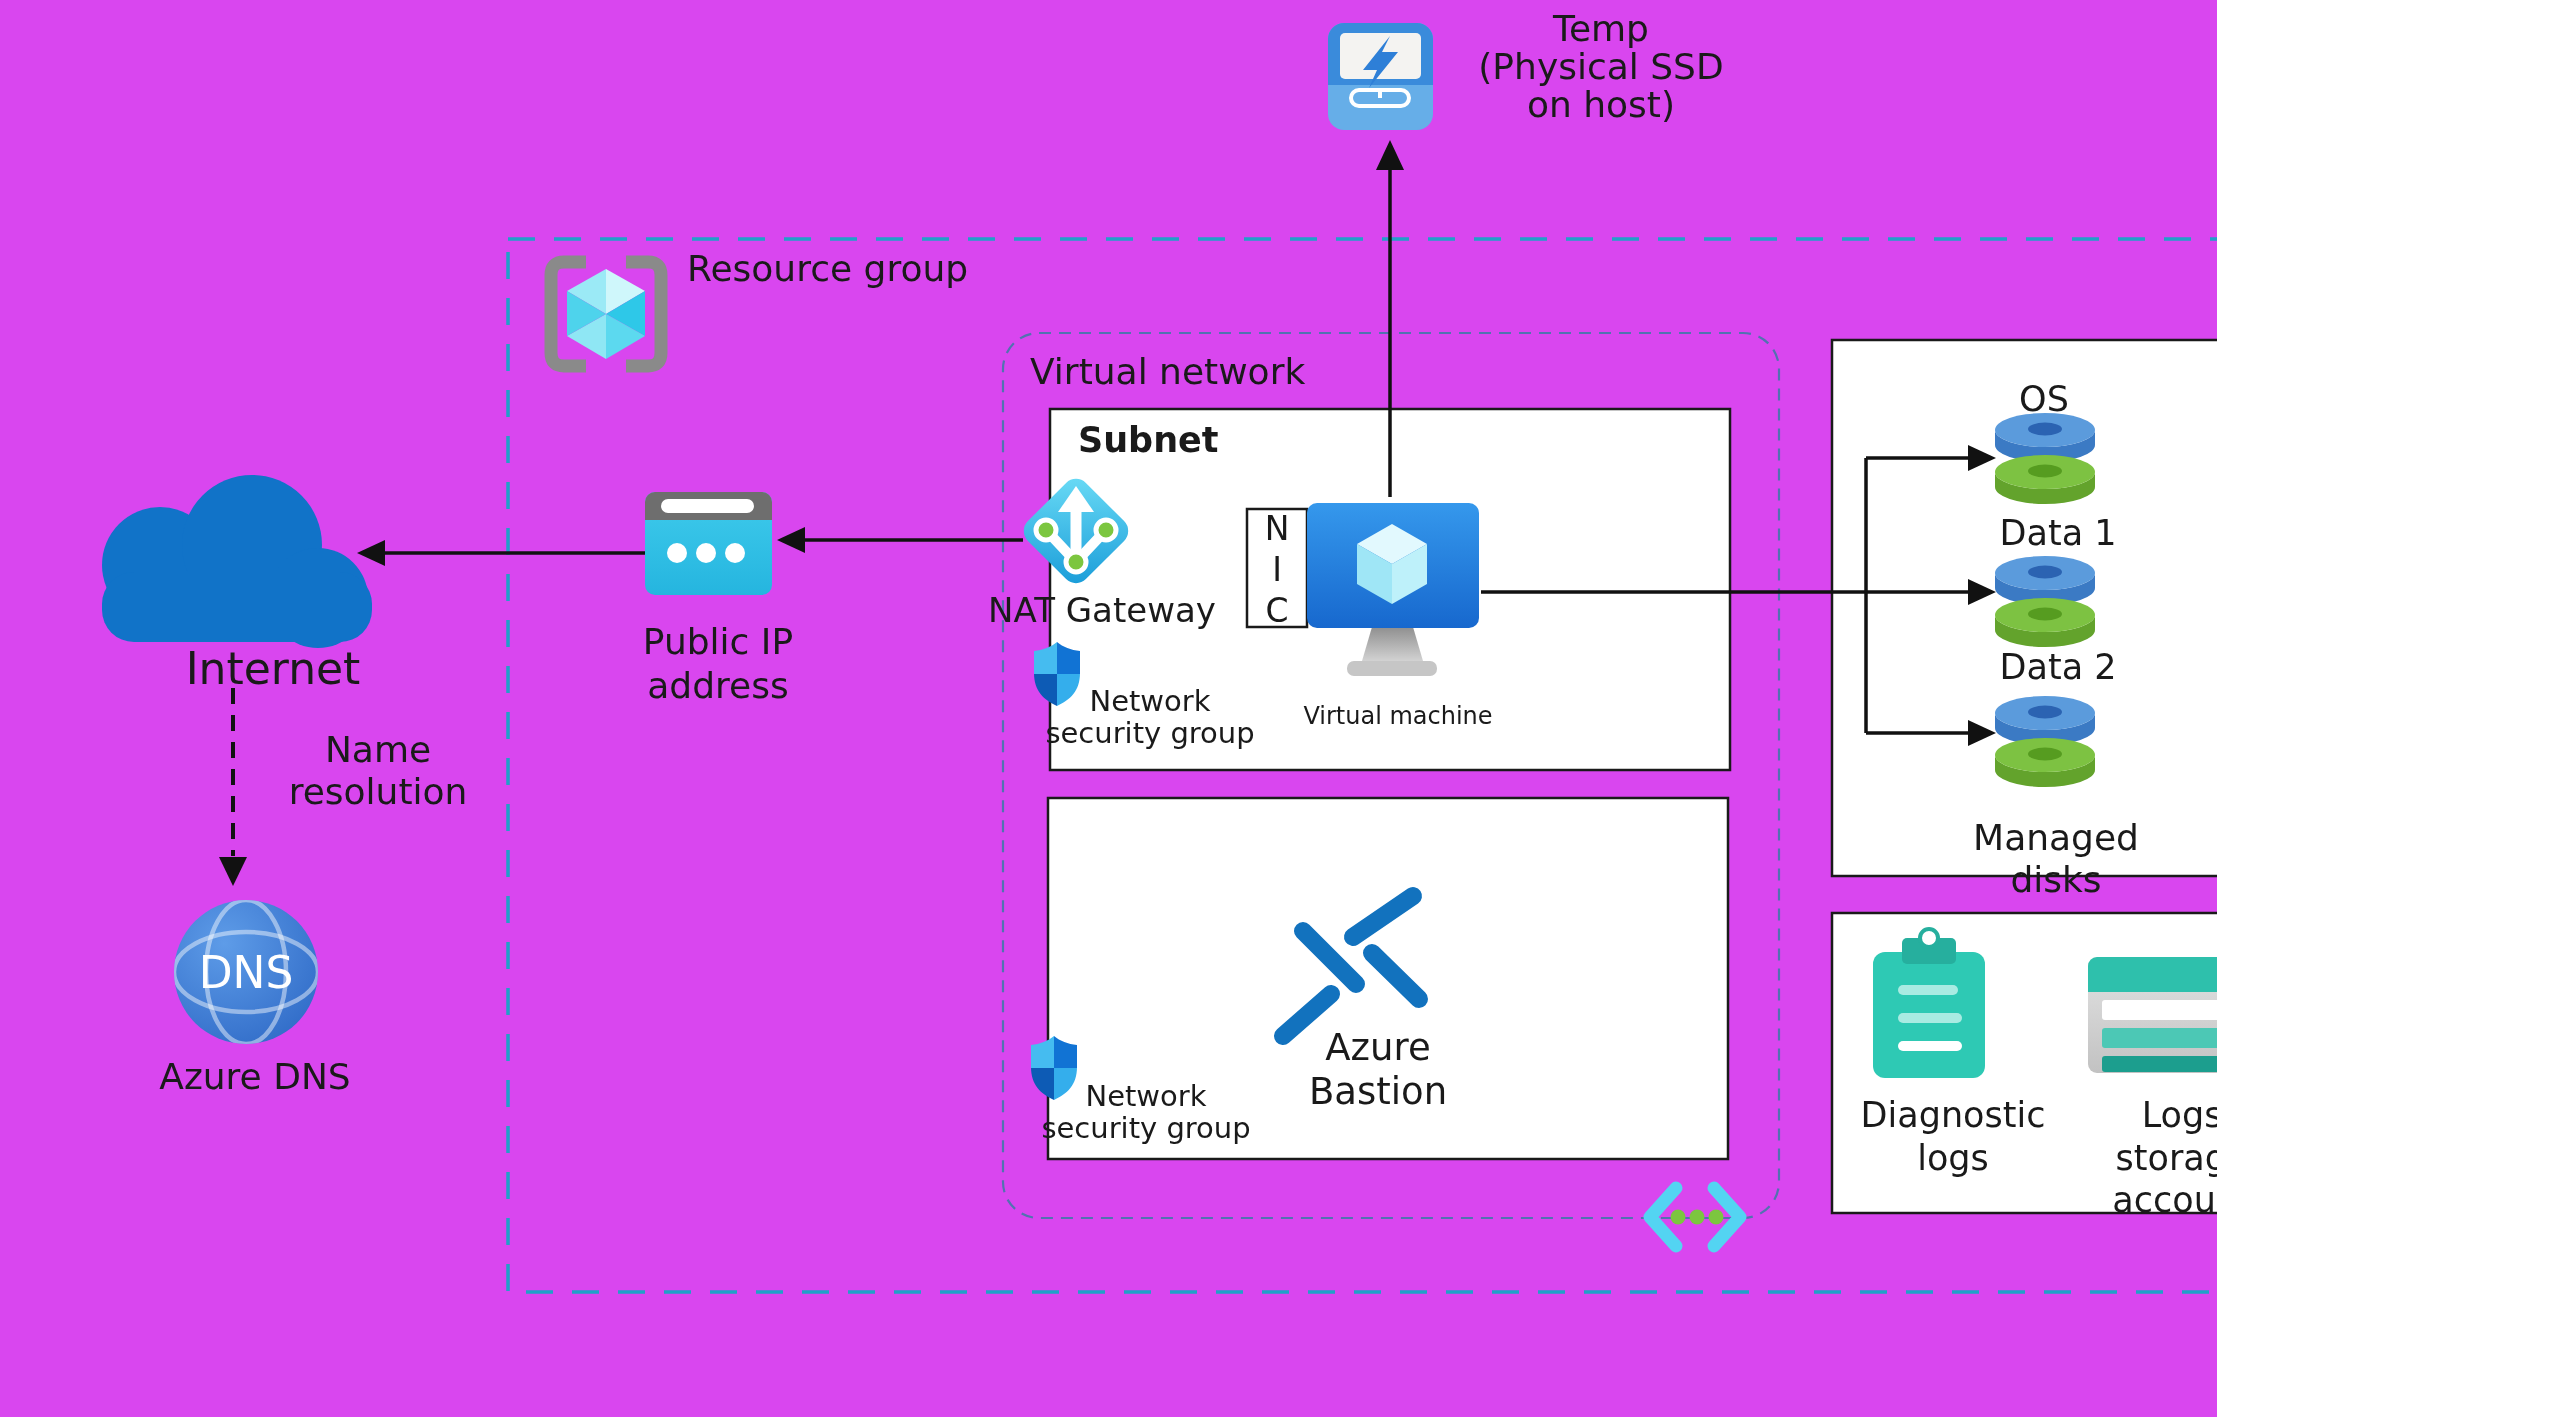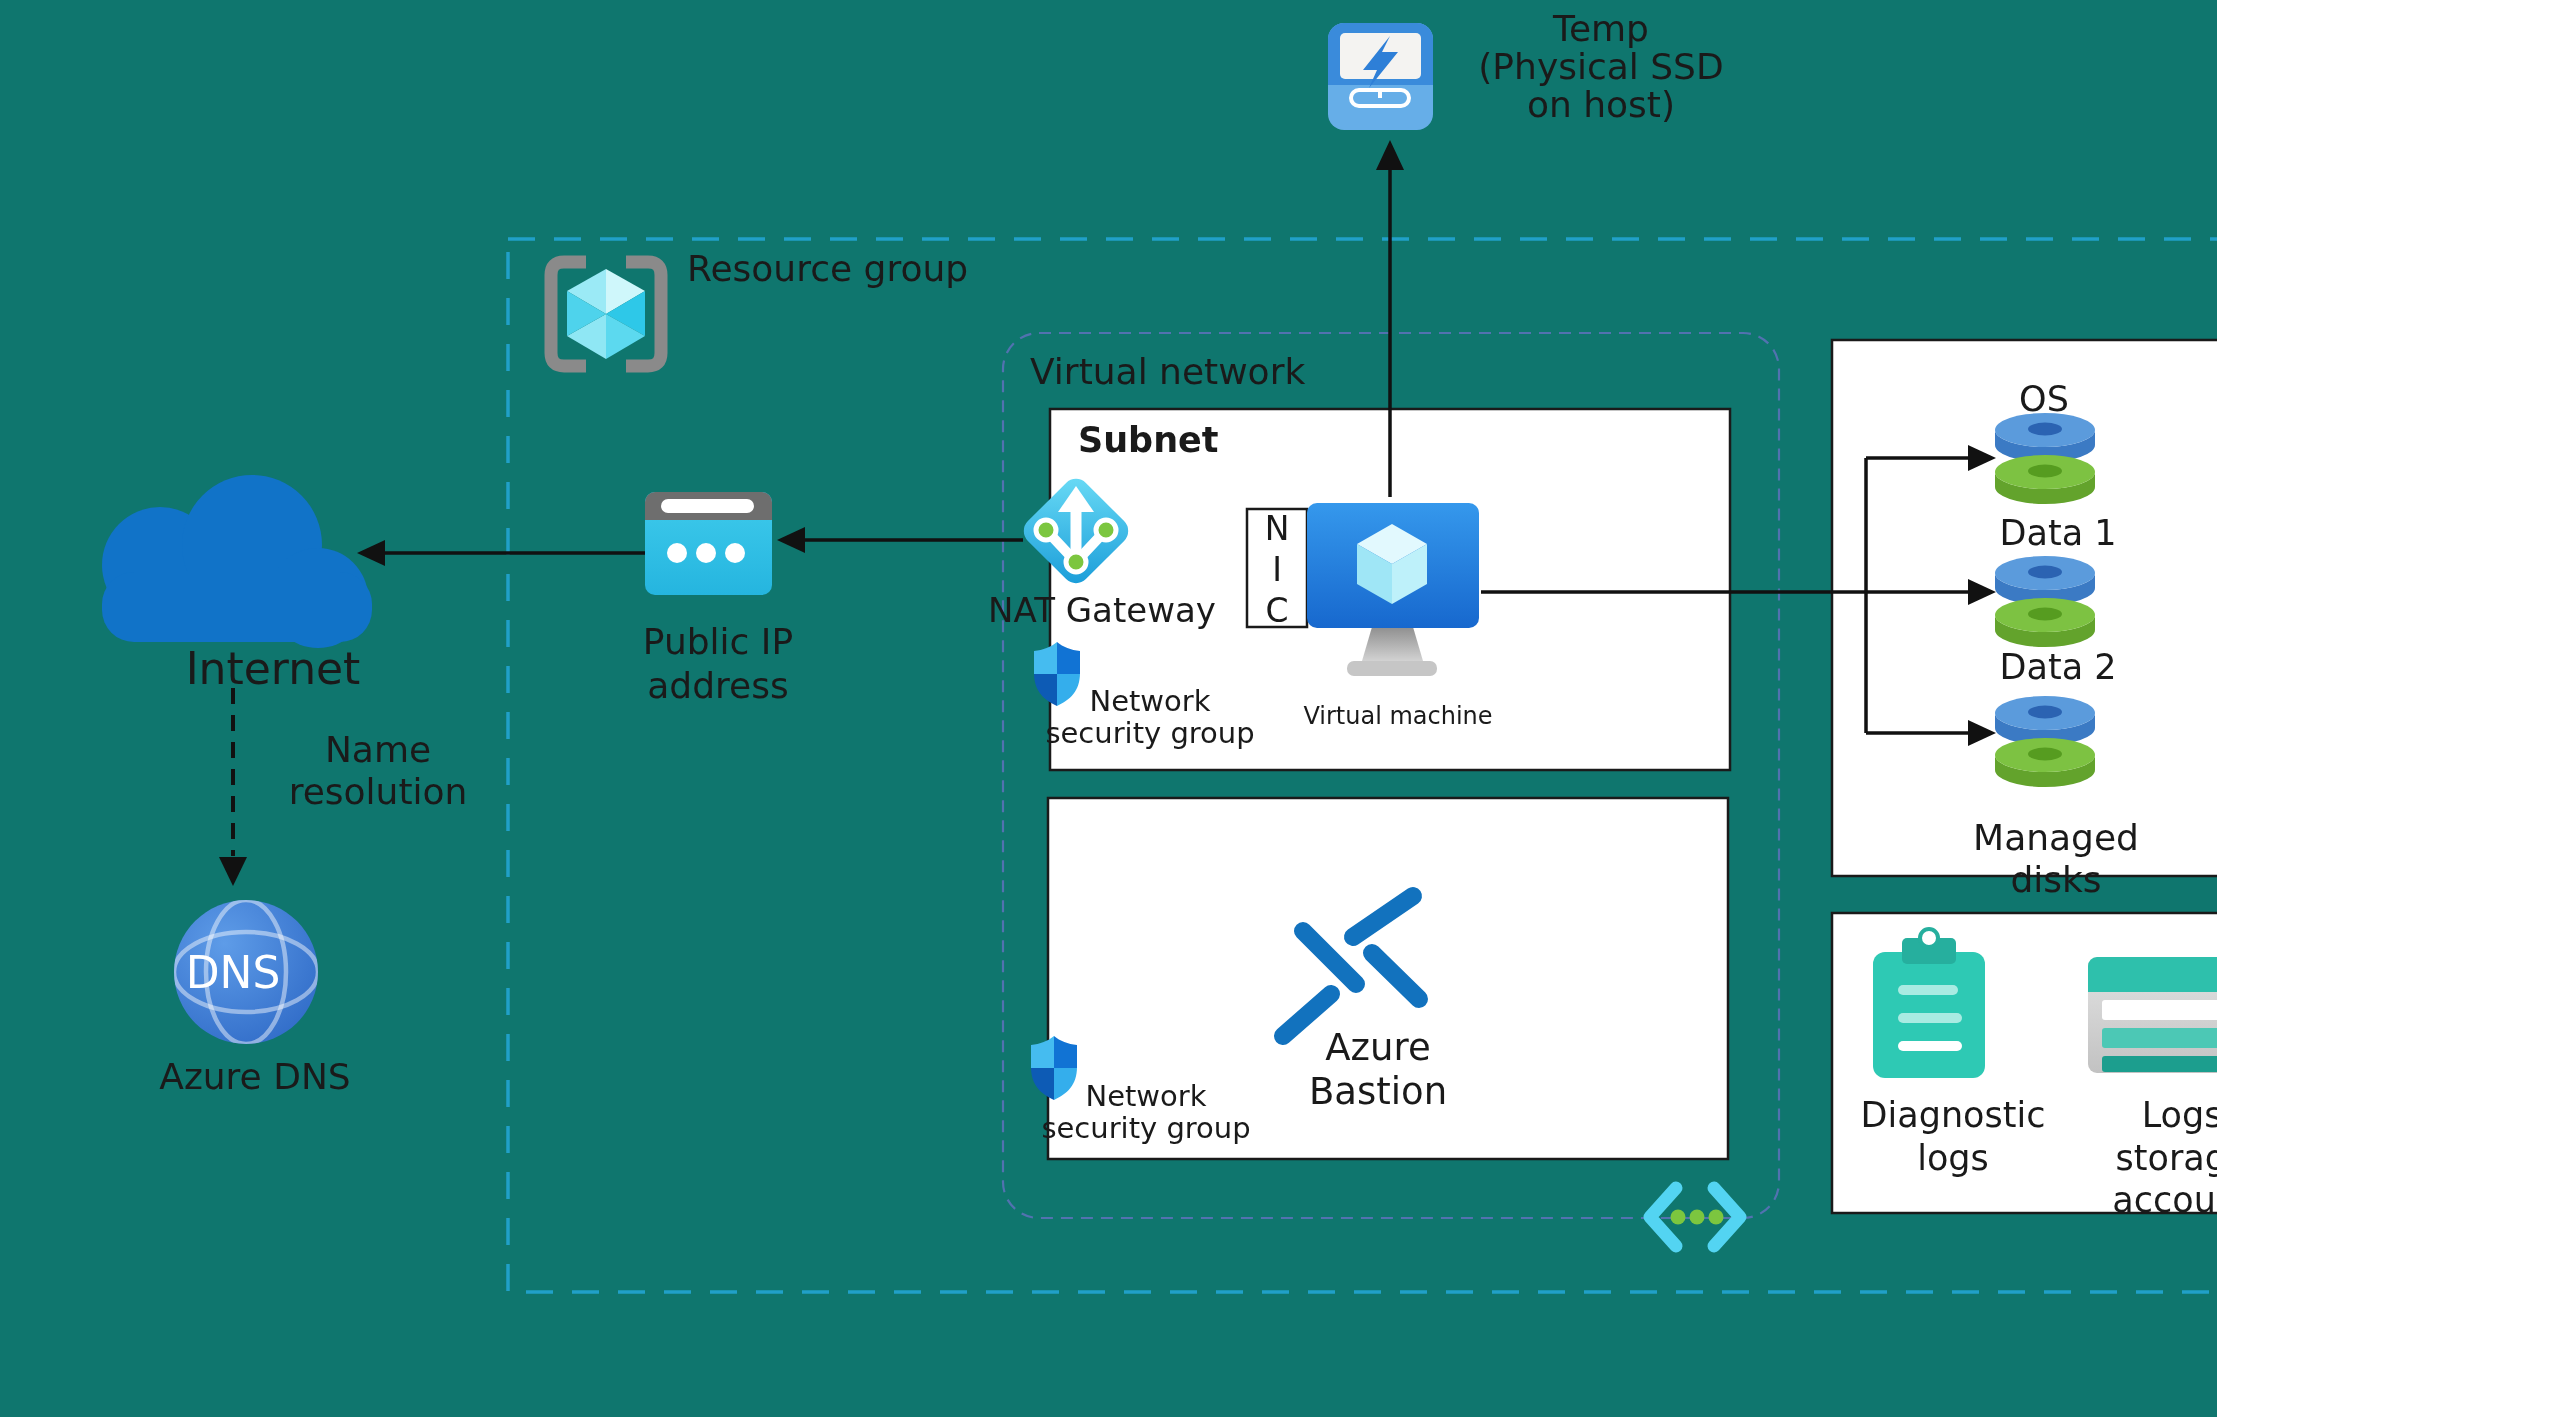--- a/index.html
+++ b/index.html
@@ -1,16 +1,16 @@
 <!DOCTYPE html>
 <html style="--rg-border: #21A0C8; --vn-border: #5272B0; --box-border: #1a1a1a; --arrow: #111111; --cloud-blue: #1173C8; --bastion-icon-blue: #1272BE; --disk-blue: #5B9BDC; --disk-green: #7DC242; --teal-icon: #2EC9B4;"><head>
 <meta charset="utf-8">
 <style>
   html,body{margin:0;padding:0;background:#fff;}
-  .stage{position:relative;width:2217px;height:1417px;background:#0f766e;overflow:hidden;
+  .stage{position:relative;width:2217px;height:1417px;background:#d946ef;overflow:hidden;
          font-family:"DejaVu Sans","Liberation Sans",sans-serif;}
   .stage svg.layer{position:absolute;left:0;top:0;width:2560px;height:1417px;}
   .lbl{position:absolute;color:#1a1a1a;text-align:center;white-space:pre-line;
        line-height:1.16;font-family:"DejaVu Sans","Liberation Sans",sans-serif;}
   .lbl.left{text-align:left;}
   .lbl.center{transform:translateX(-50%);}
   .lbl.bold{font-weight:bold;}
   .lbl.white{color:#ffffff;}
   .rg-b{stroke:var(--rg-border);stroke-width:3.5;stroke-dasharray:27 19;fill:none;}
   .vn-b{stroke:var(--vn-border);stroke-width:2.2;stroke-dasharray:12 8;fill:none;}
@@ -246,15 +246,15 @@
 <div class="lbl center" style="left:2182px;top:1094px;font-size:35px;line-height:1.22;">Logs storage
 account</div>
 <div class="lbl center" style="left:1953px;top:1094px;font-size:35px;line-height:1.22;">Diagnostic
 logs</div>
 <div class="lbl center" style="left:718px;top:620px;font-size:36px;line-height:1.22;">Public IP
 address</div>
 <div class="lbl center" style="left:246px;top:643px;font-size:44px;margin-left:27px;">Internet</div>
 <div class="lbl center" style="left:378px;top:729px;font-size:36px;line-height:1.18;">Name
 resolution</div>
 <div class="lbl center" style="left:255px;top:1056px;font-size:36px;">Azure DNS</div>
-<div class="lbl center white" style="left:233px;top:947px;font-size:44px;">DNS</div>
+<div class="lbl center white" style="left:246px;top:947px;font-size:44px;">DNS</div>
 
 </div>
 
 </body></html>

